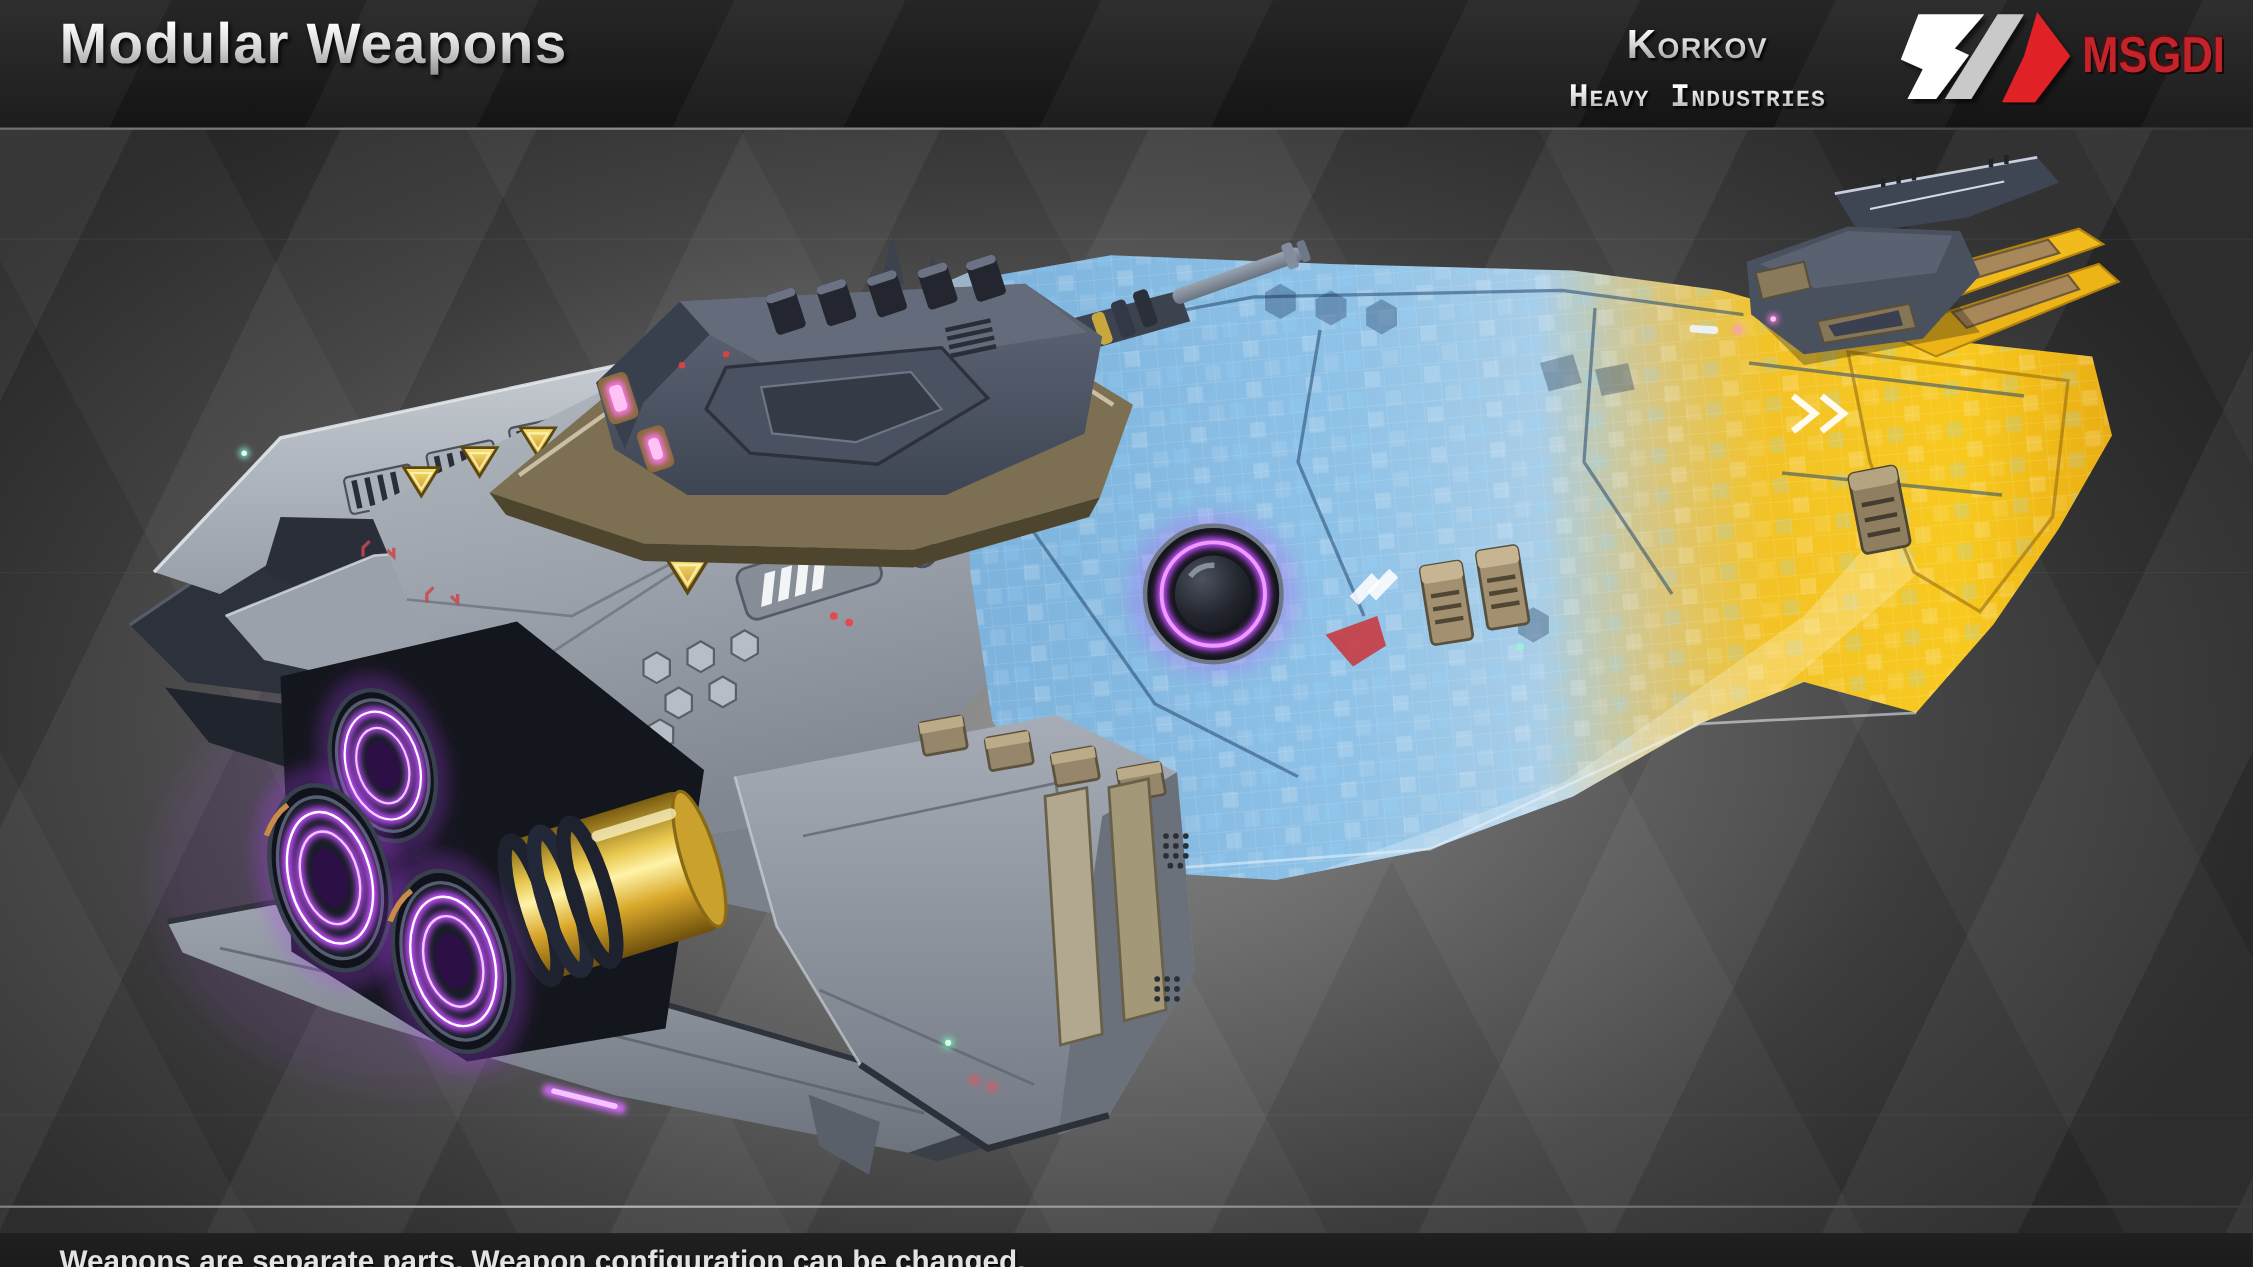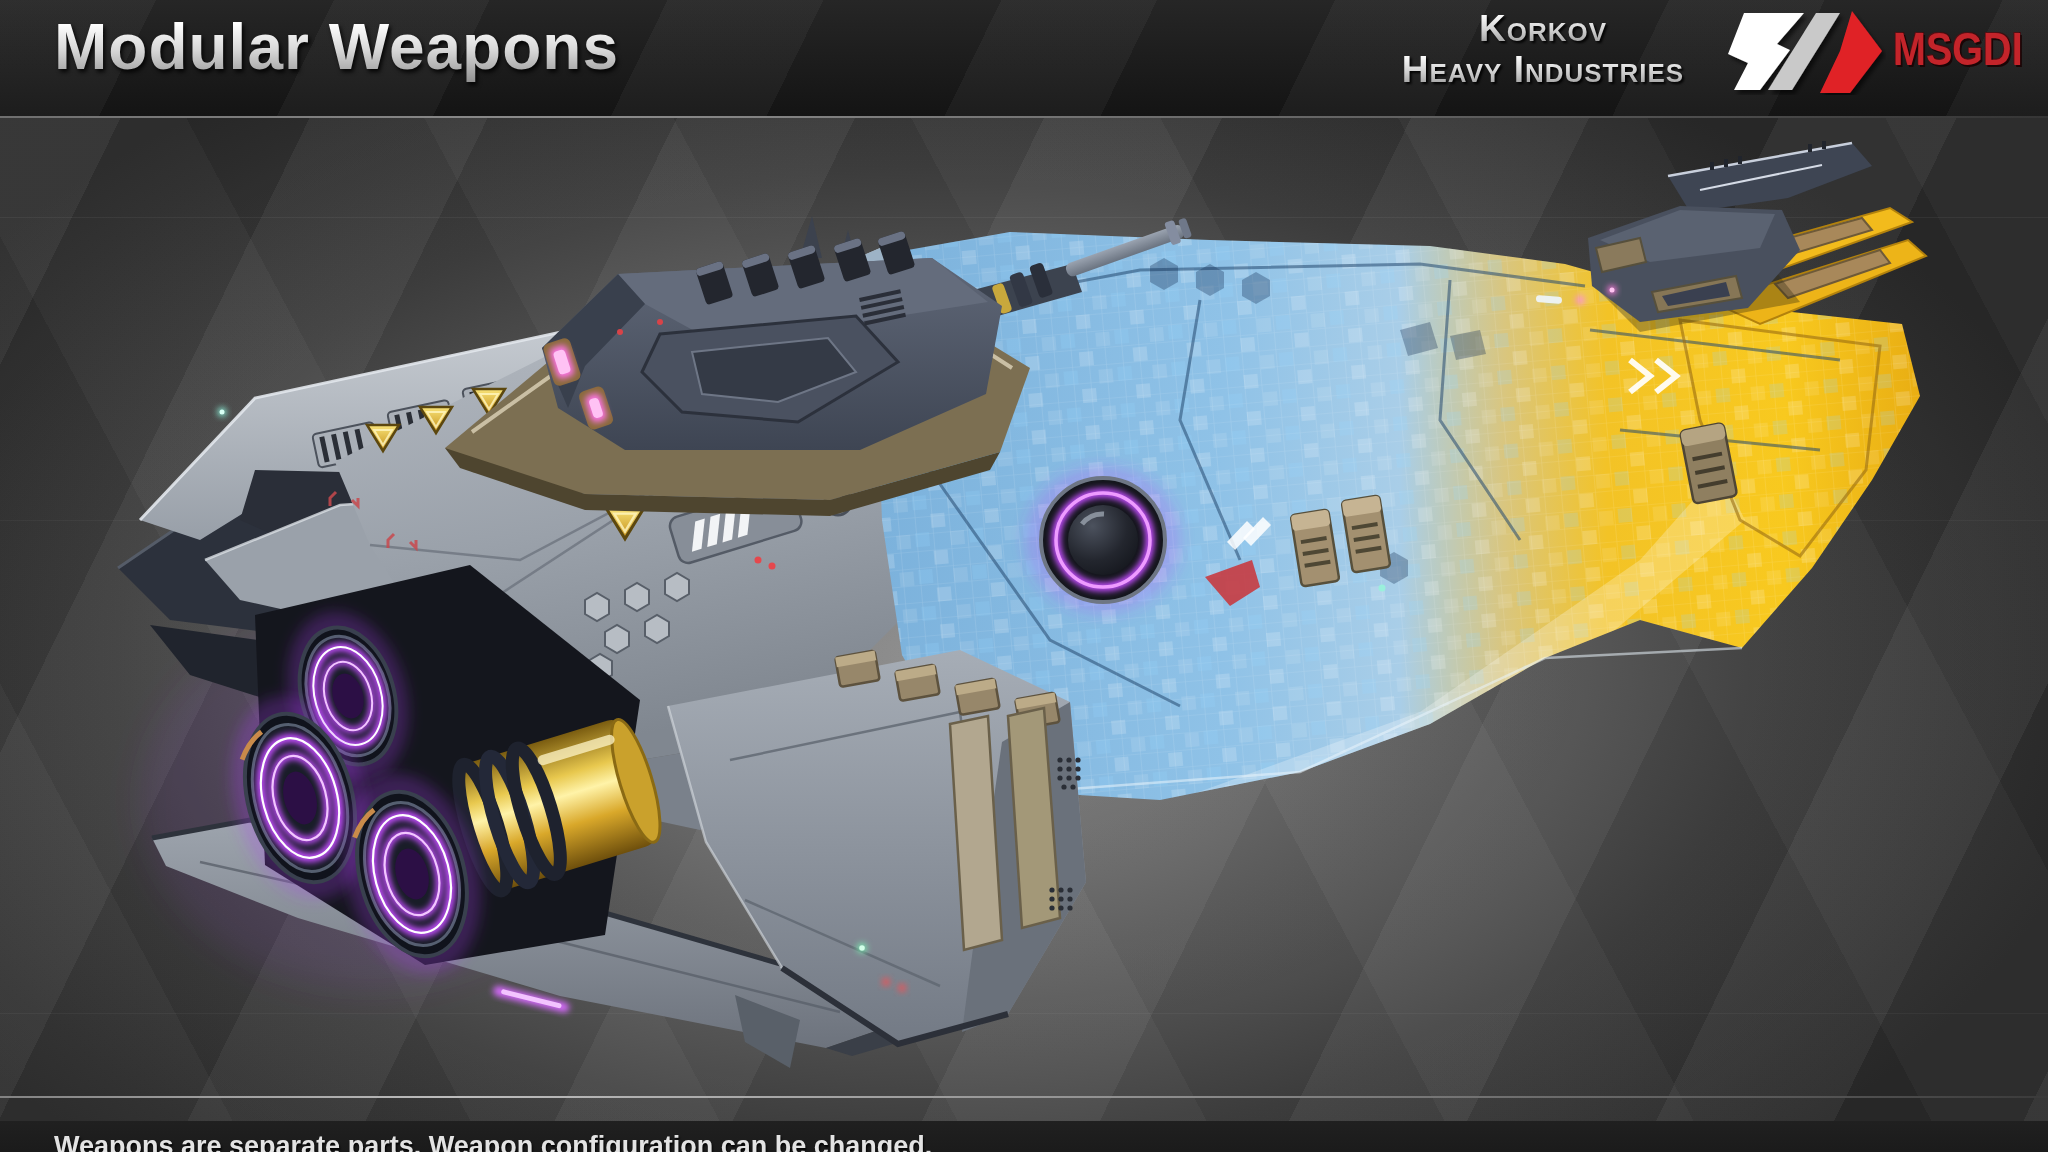--- a/index.html
+++ b/index.html
@@ -22,32 +22,32 @@
       linear-gradient(rgba(255,255,255,.04),rgba(255,255,255,.04)) 0 1013px/100% 1px no-repeat;}
 
   
   .header{position:absolute;top:0;left:0;width:2048px;height:116px;
     background:linear-gradient(180deg,#262626 0%,#1c1c1c 55%,#141414 100%);}
   .header::before{content:"";position:absolute;inset:0;
     background:repeating-linear-gradient(116deg,
       rgba(255,255,255,0.04) 0 140px, rgba(255,255,255,0) 140px 300px);}
   .header-rule{position:absolute;top:116px;left:0;width:2048px;height:2px;
     background:linear-gradient(90deg,#6f6f6f,#8d8d8d 28%,#5f5f5f 70%,#353535 100%);}
-  .title{position:absolute;left:54px;top:10px;font-size:64px;font-weight:bold;letter-spacing:1px;
+  .title{position:absolute;left:54px;top:10px;font-size:52px;font-weight:bold;letter-spacing:1px;
     background:linear-gradient(180deg,#ffffff 18%,#d6d6d6 55%,#8d8d8d 100%);
     -webkit-background-clip:text;background-clip:text;color:transparent;-webkit-text-fill-color:transparent;
     filter:drop-shadow(2px 3px 2px rgba(0,0,0,.85));}
   .brand{position:absolute;left:1378px;top:8px;width:330px;text-align:center;line-height:1.12;
     font-weight:bold;font-variant-caps:small-caps;letter-spacing:1px;}
   .brand .l1{font-size:37px;}
-  .brand .l2{font-size:37px;}
+  .brand .l2{font-size:30px;font-family:Liberation Mono, monospace;}
   .brand .l1,.brand .l2{display:block;
     background:linear-gradient(180deg,#ffffff 15%,#cfcfcf 55%,#8a8a8a 100%);
     -webkit-background-clip:text;background-clip:text;color:transparent;-webkit-text-fill-color:transparent;
-    filter:drop-shadow(2px 2px 1px rgba(0,0,0,.9));}
+    filter:drop-shadow(2px 2px 1px rgba(0,0,0,.9));margin-top:12px;}
   .logo{position:absolute;left:1700px;top:7px;width:186px;height:88px;}
   .msgdi{position:absolute;left:1893px;top:22px;font-size:46px;font-weight:bold;color:#c3242a;
     transform:scaleX(.86);transform-origin:left center;letter-spacing:0px;
     text-shadow:2px 2px 0 #1a0506, -1px -1px 0 #521014, 1px -1px 0 #3c0d10;}
 
   
   .footer-rule{position:absolute;top:1096px;left:0;width:2048px;height:2px;
     background:linear-gradient(90deg,#828282,#bdbdbd 22%,#909090 55%,#565656 88%,#3a3a3a 100%);}
   .footer{position:absolute;top:1098px;left:0;width:2048px;height:54px;
     background:linear-gradient(180deg,#202020,#171717);margin-top:23px;}

